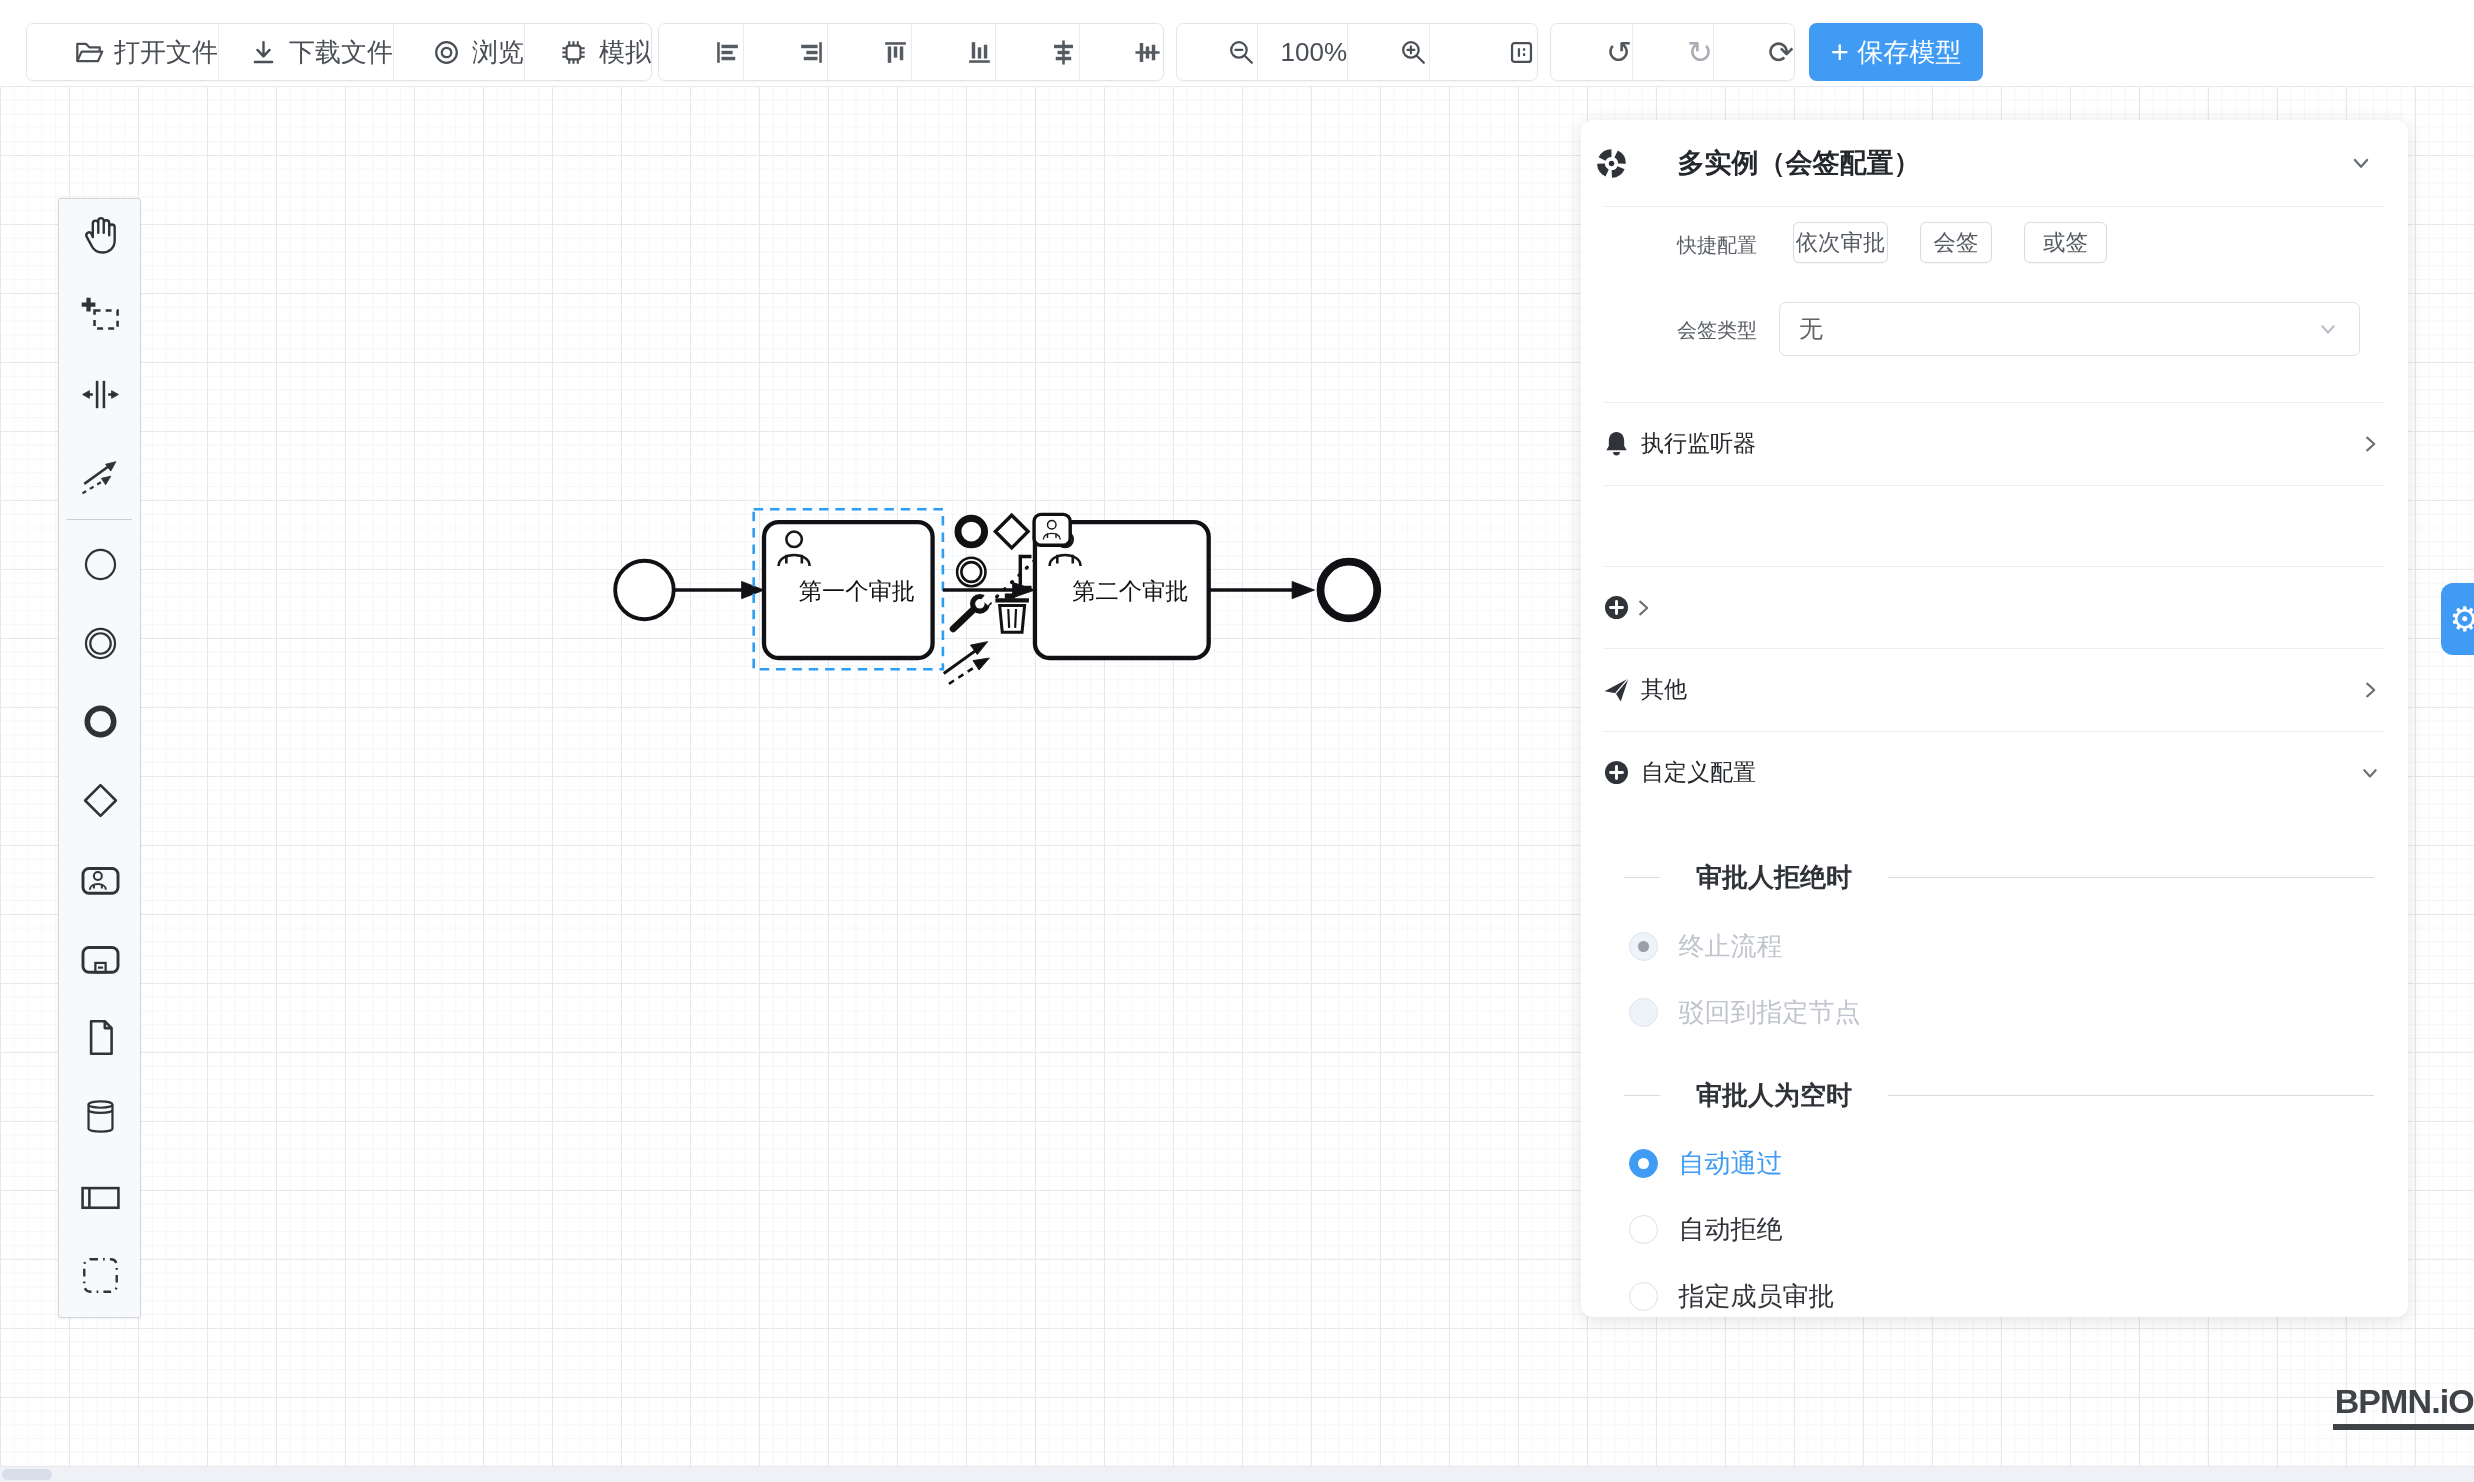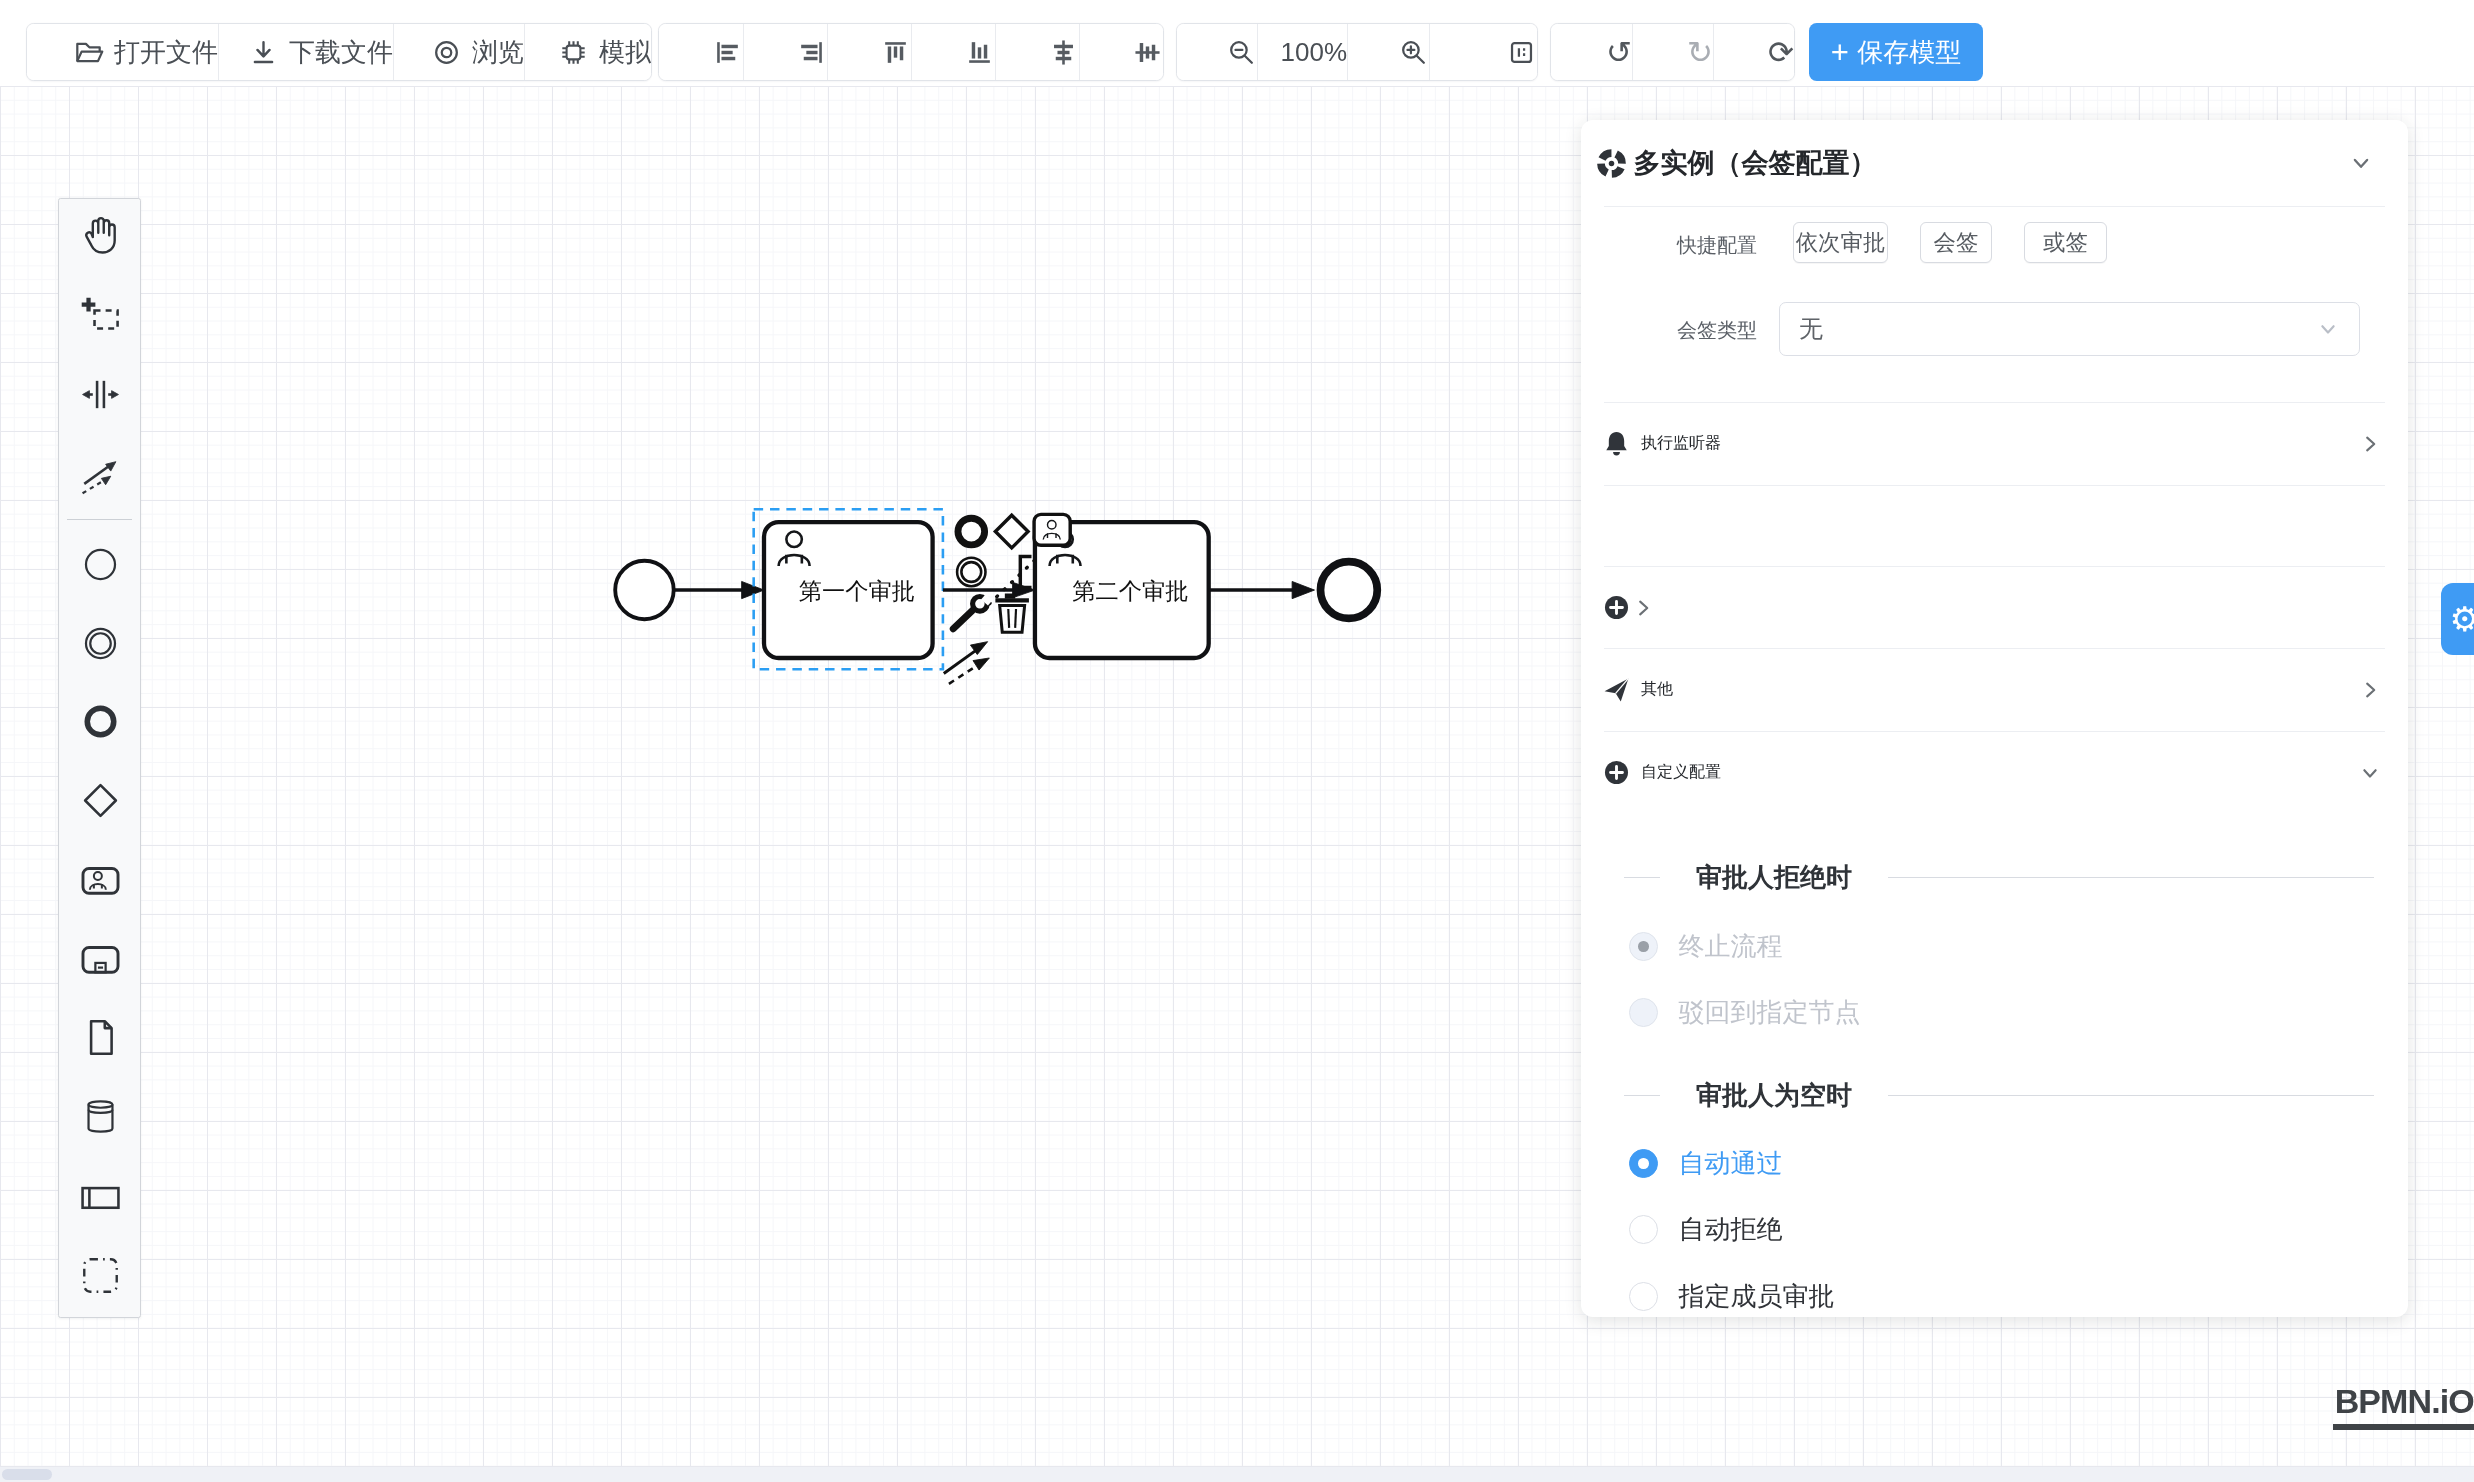--- a/index.html
+++ b/index.html
@@ -34,34 +34,34 @@
     background:#f8f9fa; border:0.9px solid #d2d5da; border-radius:2.6px;
     box-shadow:0 0.9px 2.6px rgba(25,30,40,.06); }
   .pal-item { position:absolute; left:20.6px; width:41px; height:41px; cursor:pointer; }
   .pal-sep { position:absolute; left:7.7px; right:7.7px; top:320px; height:0.9px; background:#ccd0d5; }
 
   
   .panel { position:absolute; left:1581px; top:120px; width:827px; height:1197px; z-index:3;
     background:#fff; border-radius:12px; box-shadow:0 3.4px 17px rgba(31,35,41,.13); overflow:hidden; }
   .panel-title-row { position:absolute; left:0; top:0; width:100%; height:86px;
     display:flex; align-items:center; padding:0 34px 0 14.6px; gap:6.9px; }
-  .panel-title { font-size:27px; font-weight:600; color:#24272b; }
+  .panel-title { font-size:27px; font-weight:600; color:#24272b;margin-left:44px; }
   .p-divider { position:absolute; left:23px; right:23px; height:0.9px; background:#eceef2; }
   .form-label { position:absolute; width:146px; text-align:right; font-size:20px; color:#5a5f66; }
   .quick-btn { position:absolute; top:102px; height:41px; display:flex; align-items:center;
     justify-content:center; font-size:22.4px; color:#565b61; background:#fff;
     border:0.9px solid #d8dbe1; border-radius:6px; cursor:pointer;
     box-shadow:0 0.9px 0.9px rgba(0,0,0,.04); }
   .select { position:absolute; left:198px; top:182px; width:581px; height:54px;
     border:0.9px solid #dcdfe6; border-radius:6.9px; background:#fff; display:flex;
     align-items:center; padding:0 19px; cursor:pointer; }
   .select-value { flex:1; font-size:24px; color:#5f6368; }
   .section-row { position:absolute; left:0; width:100%; height:83px; display:flex;
     align-items:center; padding:0 26px 0 20.6px; cursor:pointer; }
-  .section-label { flex:1; margin-left:10.3px; font-size:16px; font-weight:500; color:#24272b; }
+  .section-label { flex:1; margin-left:10.3px; font-size:23px; font-weight:500; color:#24272b; }
   .group-hd { position:absolute; left:43px; right:34px; display:flex; align-items:center; }
   .group-hd .ln-s { width:36px; height:1.7px; background:#d8dbe1; }
   .group-hd .ln-l { flex:1; height:1.7px; background:#d8dbe1; }
   .group-hd .gt { margin:0 36px; font-size:26px; font-weight:600; color:#2f3338; }
   .radio-row { position:absolute; left:48px; display:flex; align-items:center; gap:20.6px; cursor:pointer; }
   .radio { width:29px; height:29px; border-radius:50%; border:1.7px solid #dcdfe6; background:#fff; position:relative; flex:none; }
   .radio.dis { background:#eef2f9; border-color:#dfe4ec; }
   .radio.dis-checked { background:#eef2f9; border-color:#dfe4ec; }
   .radio.dis-checked::after { content:""; position:absolute; left:50%; top:50%; width:10.3px; height:10.3px;
     margin:-5.2px 0 0 -5.2px; border-radius:50%; background:#9aa0a8; }

